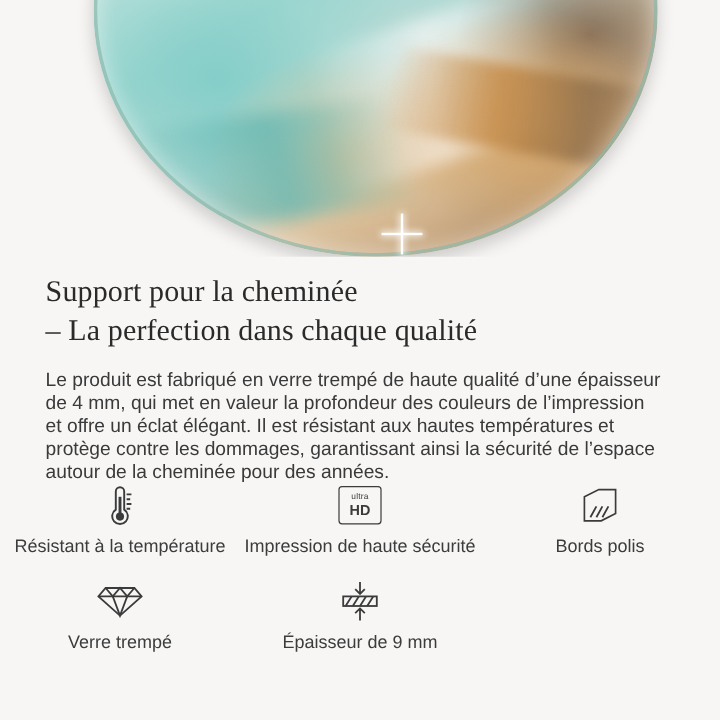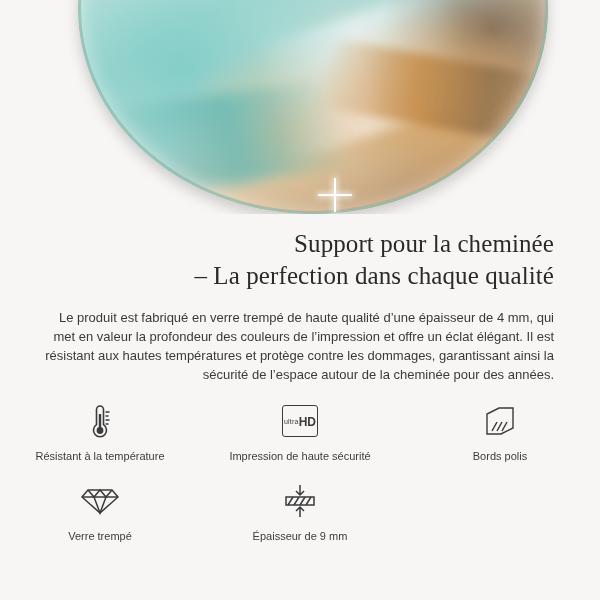--- a/index.html
+++ b/index.html
@@ -107,39 +107,38 @@
   .hero-sparkle::after {
     left: 0; top: 16px; width: 34px; height: 2px;
   }
 
   
   .content {
     position: absolute;
     top: 228px;
     left: 0;
     width: 592px;
-    text-align: right;
   }
   .headline {
     margin: 0;
     padding: 0 38px;
     font-family: "Liberation Serif", serif;
     font-size: 25px;
     line-height: 32px;
     font-weight: 400;
     color: #2a2a2a;
     letter-spacing: 0.1px;
   }
   .headline .line {
     display: block;
   }
   .body-copy {
     margin: 16px 0 0 0;
     padding: 0 38px;
-    font-size: 13px;
+    font-size: 16px;
     line-height: 19px;
     color: #3a3a3a;
     max-width: 540px;
   }
 
   
   .features {
     position: absolute;
     top: 398px;
     left: 0;
@@ -156,32 +155,32 @@
   }
   .feature-icon {
     height: 46px;
     display: flex;
     align-items: center;
     justify-content: center;
     color: #3b3b3b;
   }
   .feature-label {
     margin-top: 6px;
-    font-size: 11px;
+    font-size: 15px;
     color: #3c3c3c;
     text-align: left;
     line-height: 12px;
   }
   .hd-badge {
     width: 34px;
     height: 30px;
     border: 1.6px solid #3b3b3b;
     border-radius: 3px;
     display: flex;
-    flex-direction: row;
+    flex-direction: column;
     align-items: center;
     justify-content: center;
     line-height: 1;
   }
   .hd-badge .u {
     font-size: 7px;
     letter-spacing: 0.2px;
     color: #3b3b3b;
   }
   .hd-badge .d {

